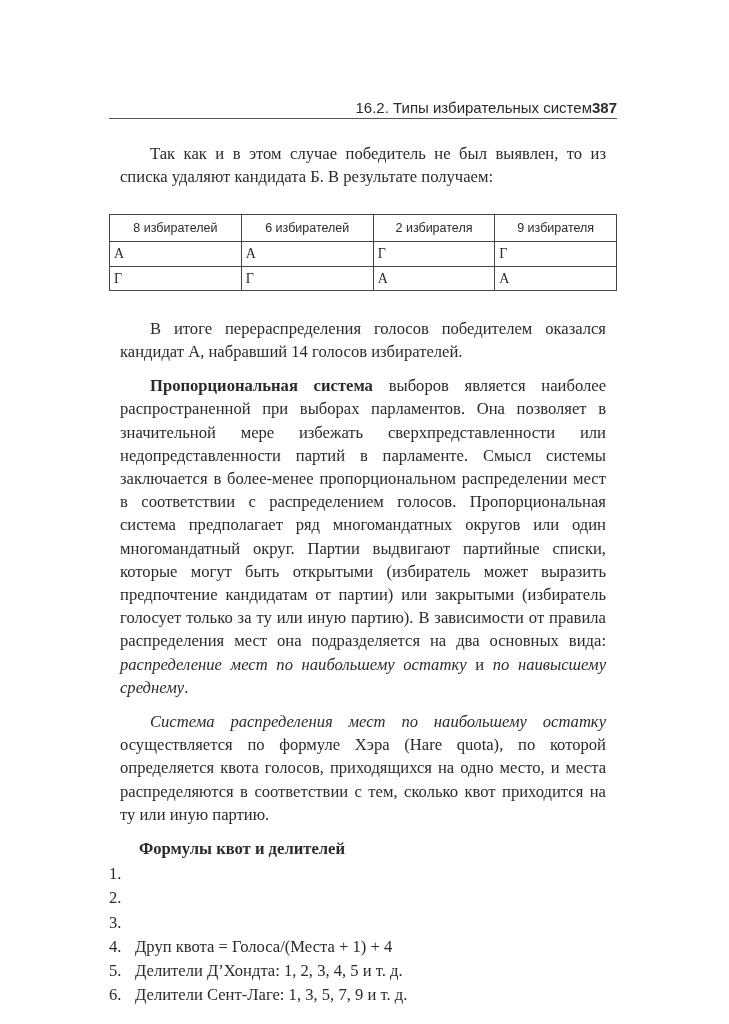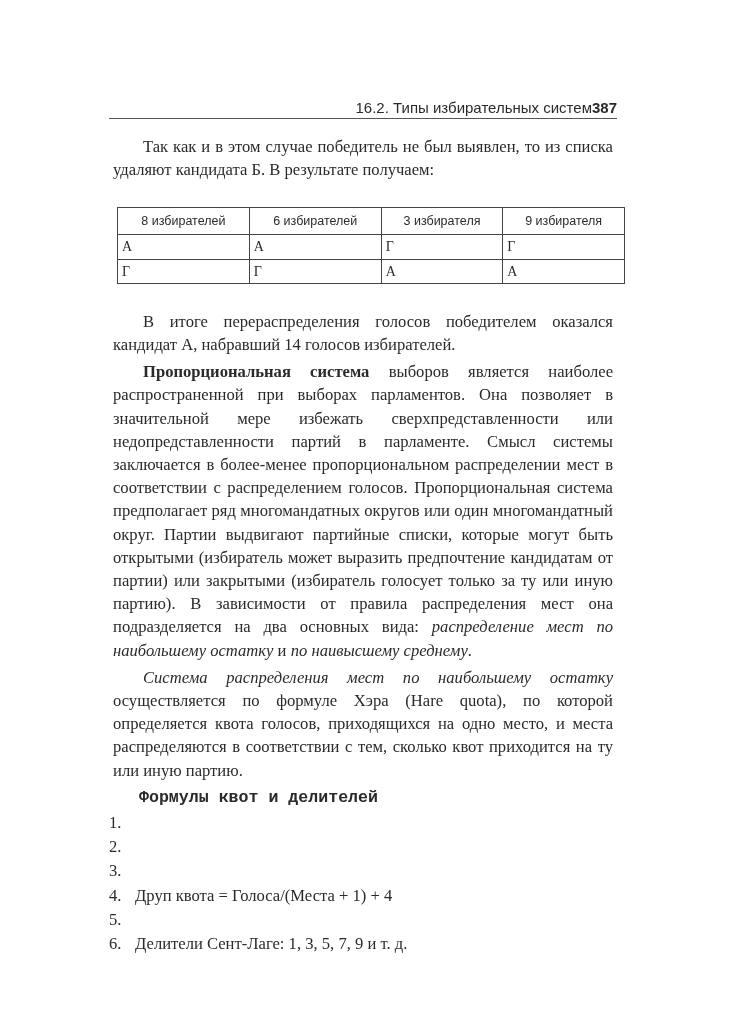--- a/index.html
+++ b/index.html
@@ -4,26 +4,26 @@
 <style>
   html, body { margin:0; padding:0; background:#ffffff; }
   body { width:729px; height:1024px; position:relative; overflow:hidden;
          font-family:"Liberation Serif","DejaVu Serif",serif; color:#2a2a2a; }
   .page { position:absolute; left:109px; top:0; width:508px; }
   .header { position:absolute; top:92px; left:0; width:508px; height:24px;
             border-bottom:1.5px solid #555; display:flex; justify-content:flex-end; align-items:flex-end;
             font-family:"Liberation Sans","DejaVu Sans",sans-serif; font-size:15px; padding-bottom:2px; }
   .header .num { font-weight:bold; font-size:15px; }
   .body { position:absolute; top:131px; left:0; width:508px; font-size:16.6px; line-height:23.2px; }
-  p { margin:4px; text-align:justify; text-indent:30px; }
-  table { border-collapse:collapse; width:508px; margin:26px 0 26px 8px; font-size:13px; }
+  p { margin:11px; text-align:justify; text-indent:30px; }
+  table { border-collapse:collapse; width:508px; margin:26px 0 26px 0; font-size:13px; }
   th { font-family:"Liberation Sans","DejaVu Sans",sans-serif; font-weight:normal; font-size:12.5px;
        border:1px solid #444; height:26px; padding:0 4px; }
   td { border:1px solid #444; height:22px; padding:0 4px; font-size:14px; }
-  .heading { font-weight:bold; padding-left:30px; margin-top:3px;font-family:Liberation Mono, monospace; }
+  .heading { font-weight:bold; padding-left:30px; margin-top:3px; }
   ol { margin:2px 0 0 0; padding:0; list-style:none; }
   ol li { display:flex; line-height:24.2px; }
   ol li .n { width:26px; flex:none; }
   em { font-style:italic; }
   b { font-weight:bold; }
 </style>
 </head>
 <body>
 
 <div class="page">
@@ -33,21 +33,21 @@
   </div>
 
   <div class="body">
     <p>Так как и в этом случае победитель не был выявлен, то из списка удаляют кандидата Б. В результате получаем:</p>
 
     <table>
       <thead>
         <tr>
           <th>8 избирателей</th>
           <th>6 избирателей</th>
-          <th>3 избирателя</th>
+          <th>2 избирателя</th>
           <th>9 избирателя</th>
         </tr>
       </thead>
       <tbody>
         <tr>
           <td>А</td>
           <td>А</td>
           <td>Г</td>
           <td>Г</td>
         </tr>
@@ -75,20 +75,21 @@
         </li>
       <li>
           <span class="n">3.</span>
         </li>
       <li>
           <span class="n">4.</span>
           <span>Друп квота = Голоса/(Места + 1) + 4</span>
         </li>
       <li>
           <span class="n">5.</span>
+          <span>Делители Д’Хондта: 1, 2, 3, 4, 5 и т. д.</span>
         </li>
       <li>
           <span class="n">6.</span>
           <span>Делители Сент-Лаге: 1, 3, 5, 7, 9 и т. д.</span>
         </li>
 
     </ol>
 
   </div>
 </div>

